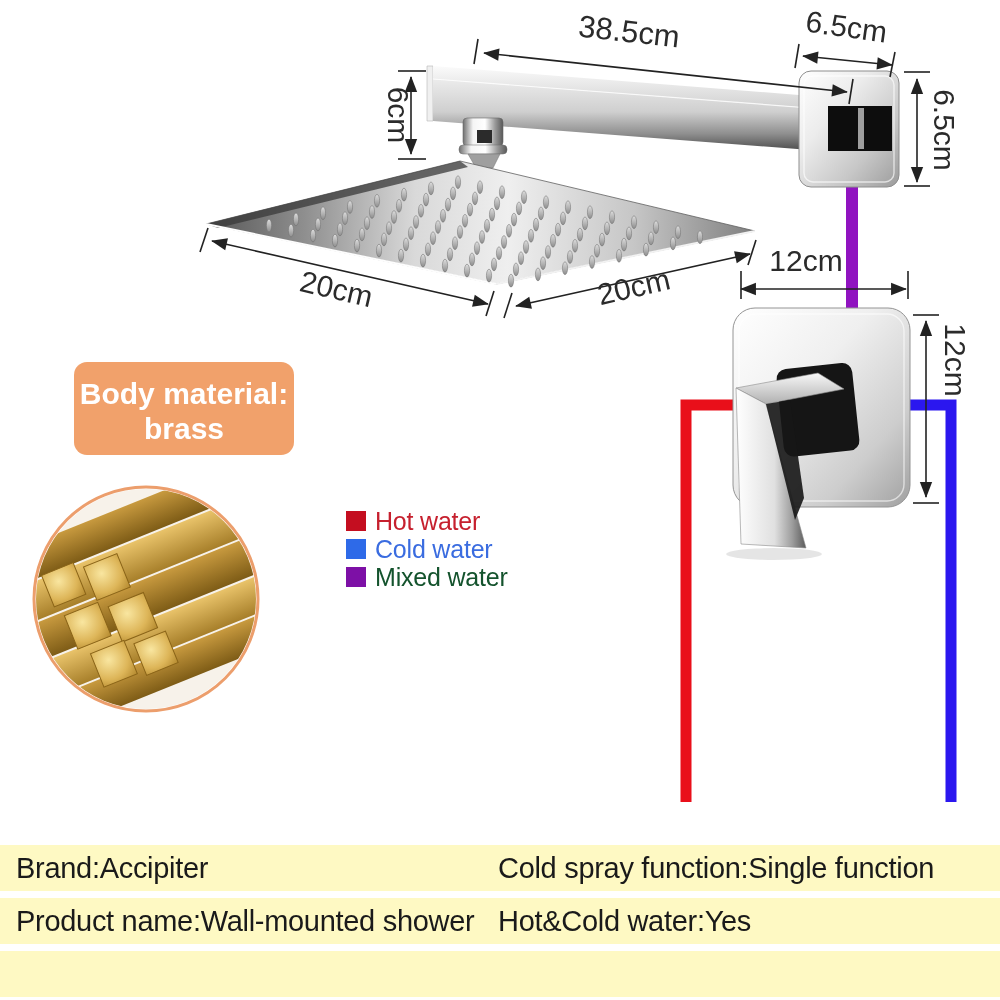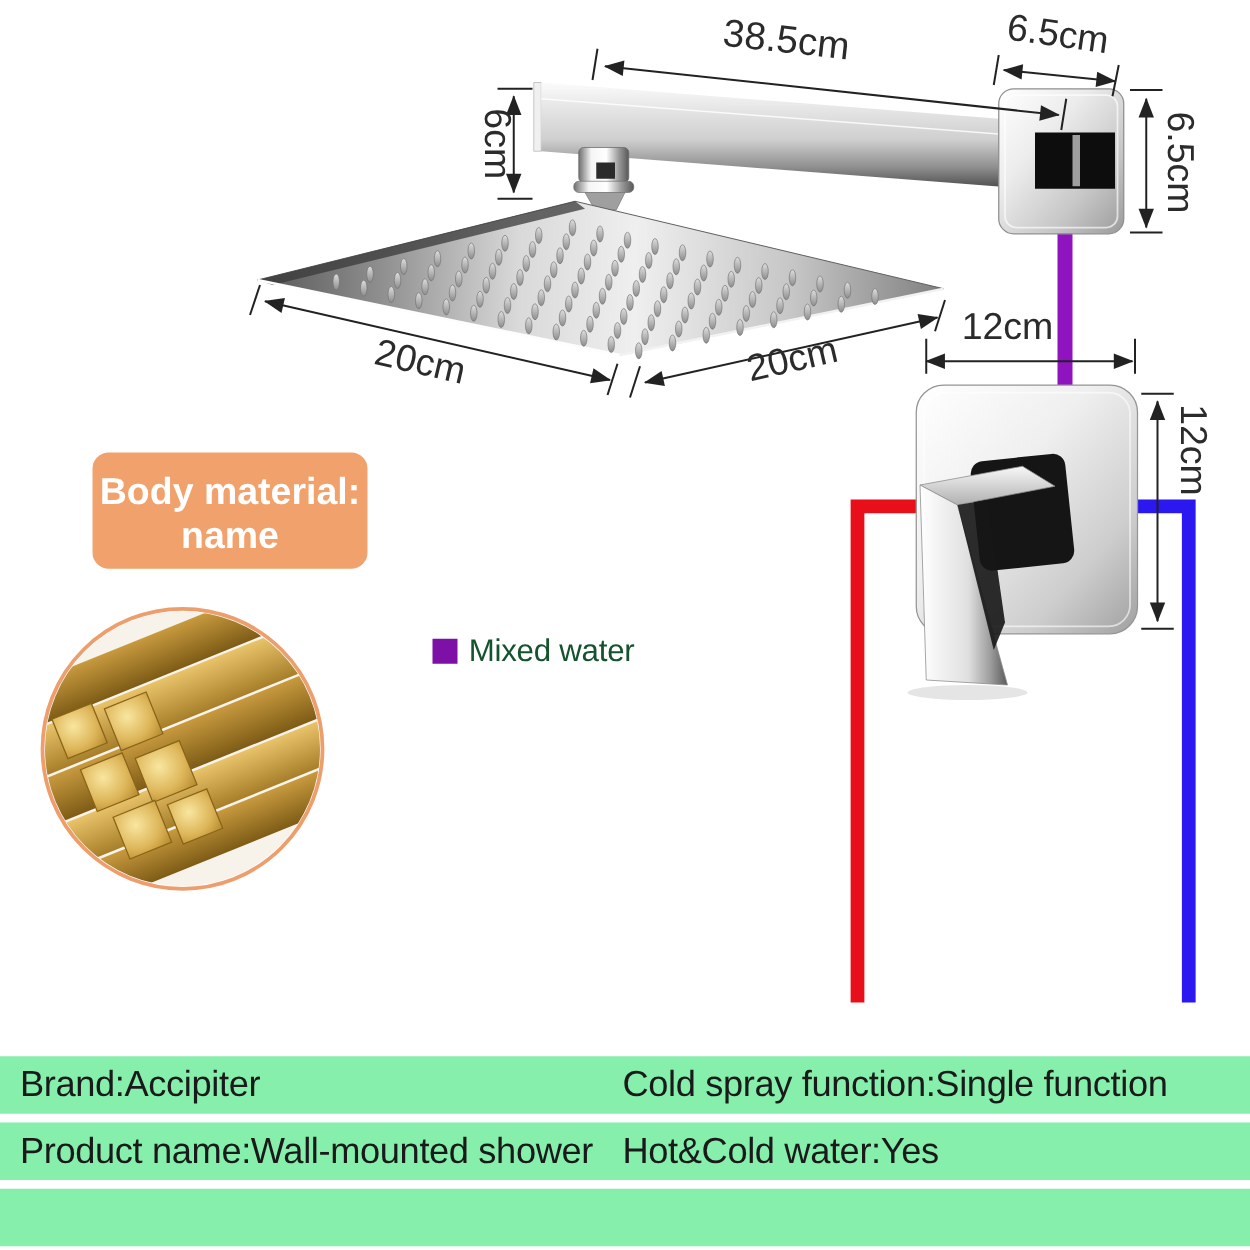--- a/index.html
+++ b/index.html
@@ -22,21 +22,21 @@
   .sw{display:inline-block;width:20px;height:20px;margin-right:9px;}
   .sw-hot{background:#c40e20;}
   .sw-cold{background:#2e6ae8;}
   .sw-mixed{background:#7d10a6;}
   .lg-label{font-size:25px;font-weight:500;letter-spacing:-0.2px;}
   .lb-hot{color:#c6202e;}
   .lb-cold{color:#3a6ce0;}
   .lb-mixed{color:#14532d;}
 
   
-  .spec-row{position:absolute;left:0;width:1000px;height:46px;background:#86efac;}
+  .spec-row{position:absolute;left:0;width:1000px;height:46px;background:#fef9c3;}
   .spec-row.r0{top:845px;} .spec-row.r1{top:898px;} .spec-row.r2{top:951px;}
   .spec-left,.spec-right{position:absolute;top:0;height:46px;line-height:46px;
            font-size:29px;color:#1a1a1a;letter-spacing:-0.3px;white-space:nowrap;}
   .spec-left{left:16px;}
   .spec-right{left:498px;}
 </style>
 </head>
 <body>
 
 <div class="canvas">
@@ -321,25 +321,33 @@
         </g>
       </g>
     </g>
     <circle cx="146" cy="599" r="112" fill="none" stroke="#ec9e6c" stroke-width="3"></circle>
   </g>
 </svg>
 
 
 <div class="callout">
   <div>Body material:</div>
-  <div>name</div>
+  <div>brass</div>
 </div>
 
 
 <div class="legend">
+  <div class="lg-row">
+    <span class="sw sw-hot"></span>
+    <span class="lg-label lb-hot">Hot water</span>
+  </div>
+  <div class="lg-row">
+    <span class="sw sw-cold"></span>
+    <span class="lg-label lb-cold">Cold water</span>
+  </div>
   <div class="lg-row">
     <span class="sw sw-mixed"></span>
     <span class="lg-label lb-mixed">Mixed water</span>
   </div>
 </div>
 
 
 <div>
   <div class="spec-row r0">
     <div class="spec-left">Brand:Accipiter</div>

